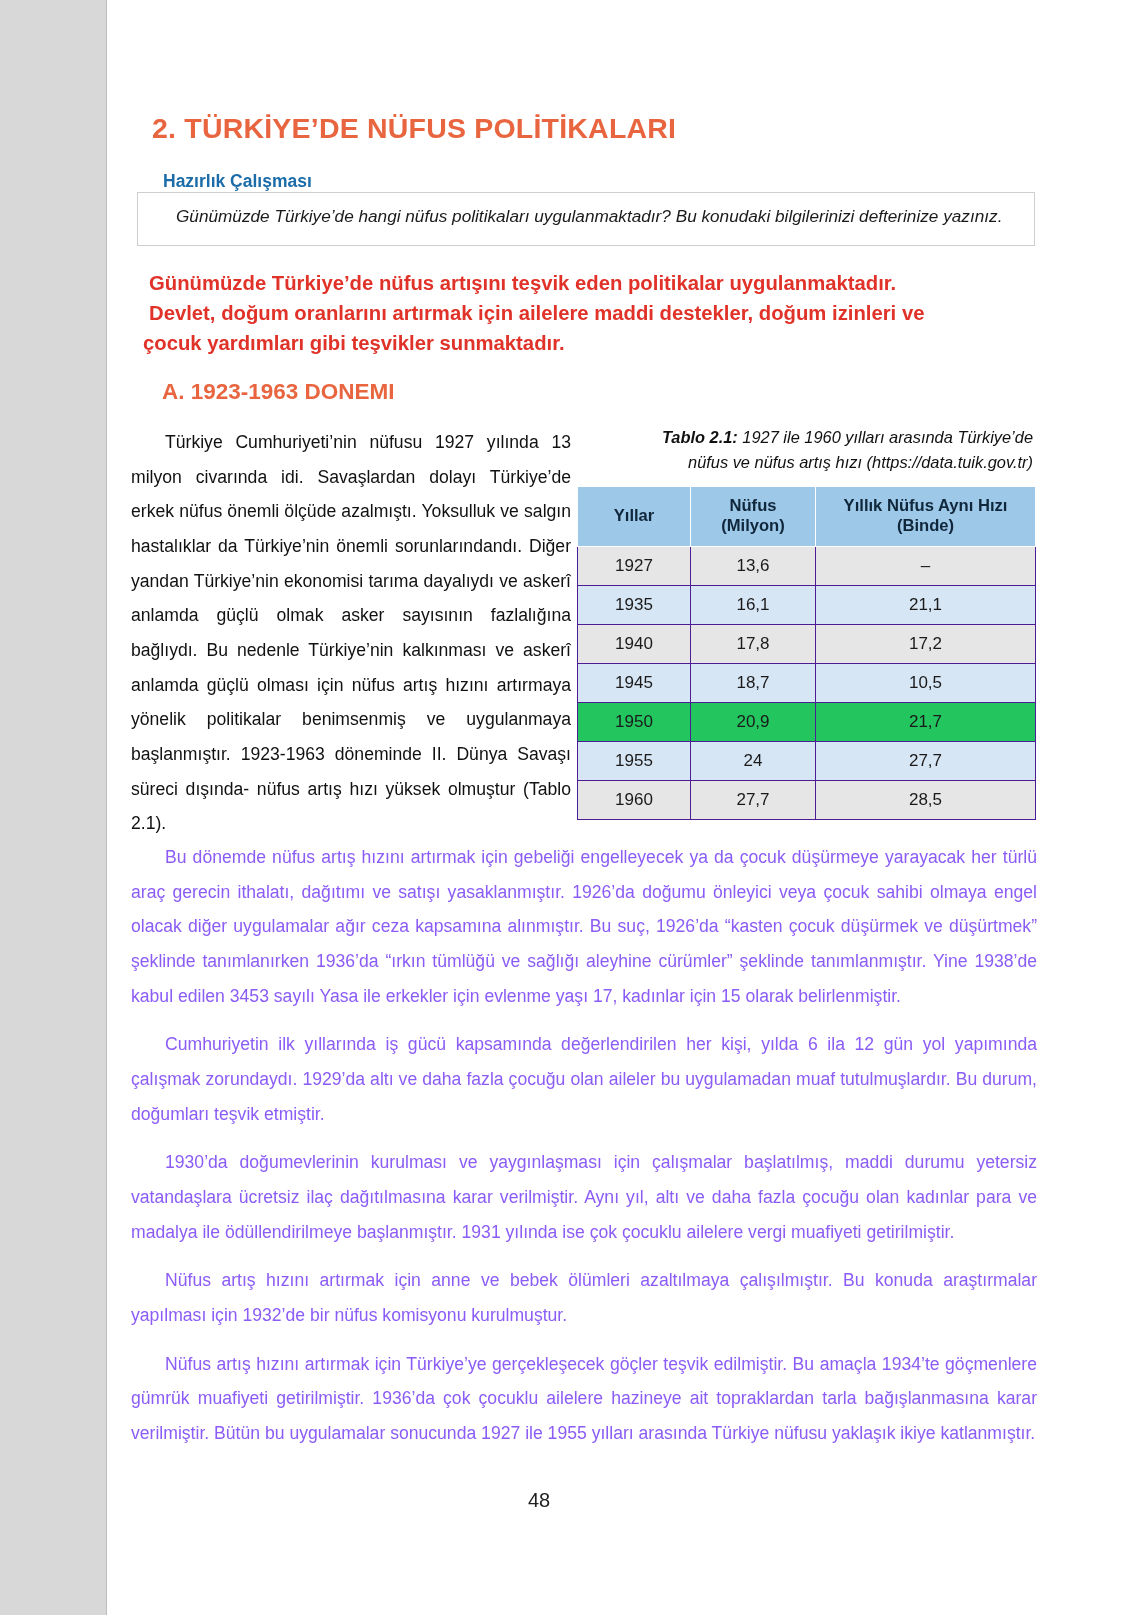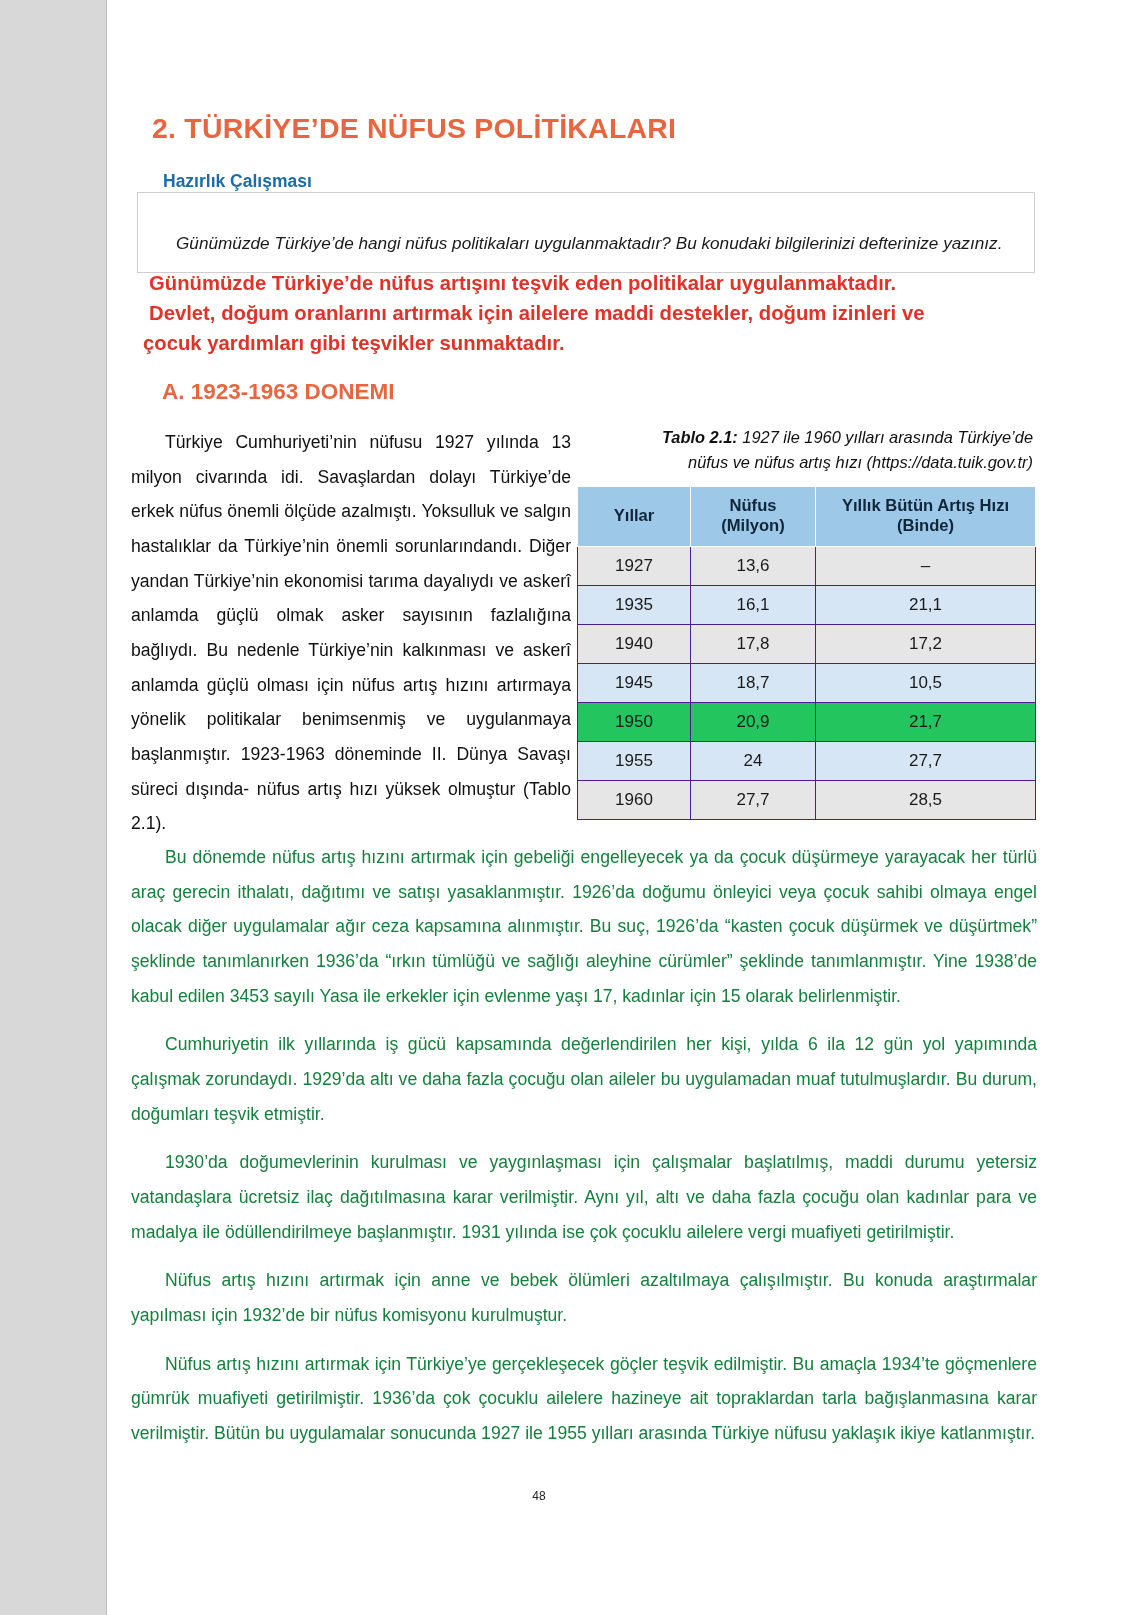--- a/index.html
+++ b/index.html
@@ -71,21 +71,20 @@
     padding: 10px 16px 14px 16px;
     box-sizing: border-box;
   }
   .prep-text {
     font-size: 17.2px;
     font-style: italic;
     color: #1a1a1a;
     line-height: 1.62;
     text-align: justify;
     text-indent: 22px;
-    margin-top: 27px;
   }
 
   .answer {
     position: absolute;
     top: 268px;
     left: 42px;
     width: 905px;
     font-size: 20.3px;
     font-weight: bold;
     color: #e03228;
@@ -168,34 +167,34 @@
 
   .body-paras {
     position: absolute;
     top: 840px;
     left: 24px;
     width: 906px;
   }
   .body-paras p {
     margin: 0 0 14px 0;
     font-size: 17.6px;
-    color: #15803d;
+    color: #8b5cf6;
     line-height: 1.97;
     text-align: justify;
     text-indent: 34px;
   }
   .body-paras p:last-child { margin-bottom: 0; }
 
   .page-number {
     position: absolute;
     top: 1489px;
     left: 0;
     width: 864px;
     text-align: center;
-    font-size: 12px;
+    font-size: 20px;
     color: #222222;
   }
 </style>
 </head>
 <body>
 
 <div class="page-edge"></div>
 <div class="page-edge-line"></div>
 
 <div class="sheet">
@@ -233,21 +232,21 @@
       <thead>
         <tr>
           <th>
             <span>Yıllar</span>
           </th>
           <th>
             <span>Nüfus</span><br>
             <span>(Milyon)</span>
           </th>
           <th>
-            <span>Yıllık Bütün Artış Hızı</span><br>
+            <span>Yıllık Nüfus Aynı Hızı</span><br>
             <span>(Binde)</span>
           </th>
         </tr>
       </thead>
       <tbody>
         <tr class="odd">
           <td>1927</td>
           <td>13,6</td>
           <td>–</td>
         </tr>

